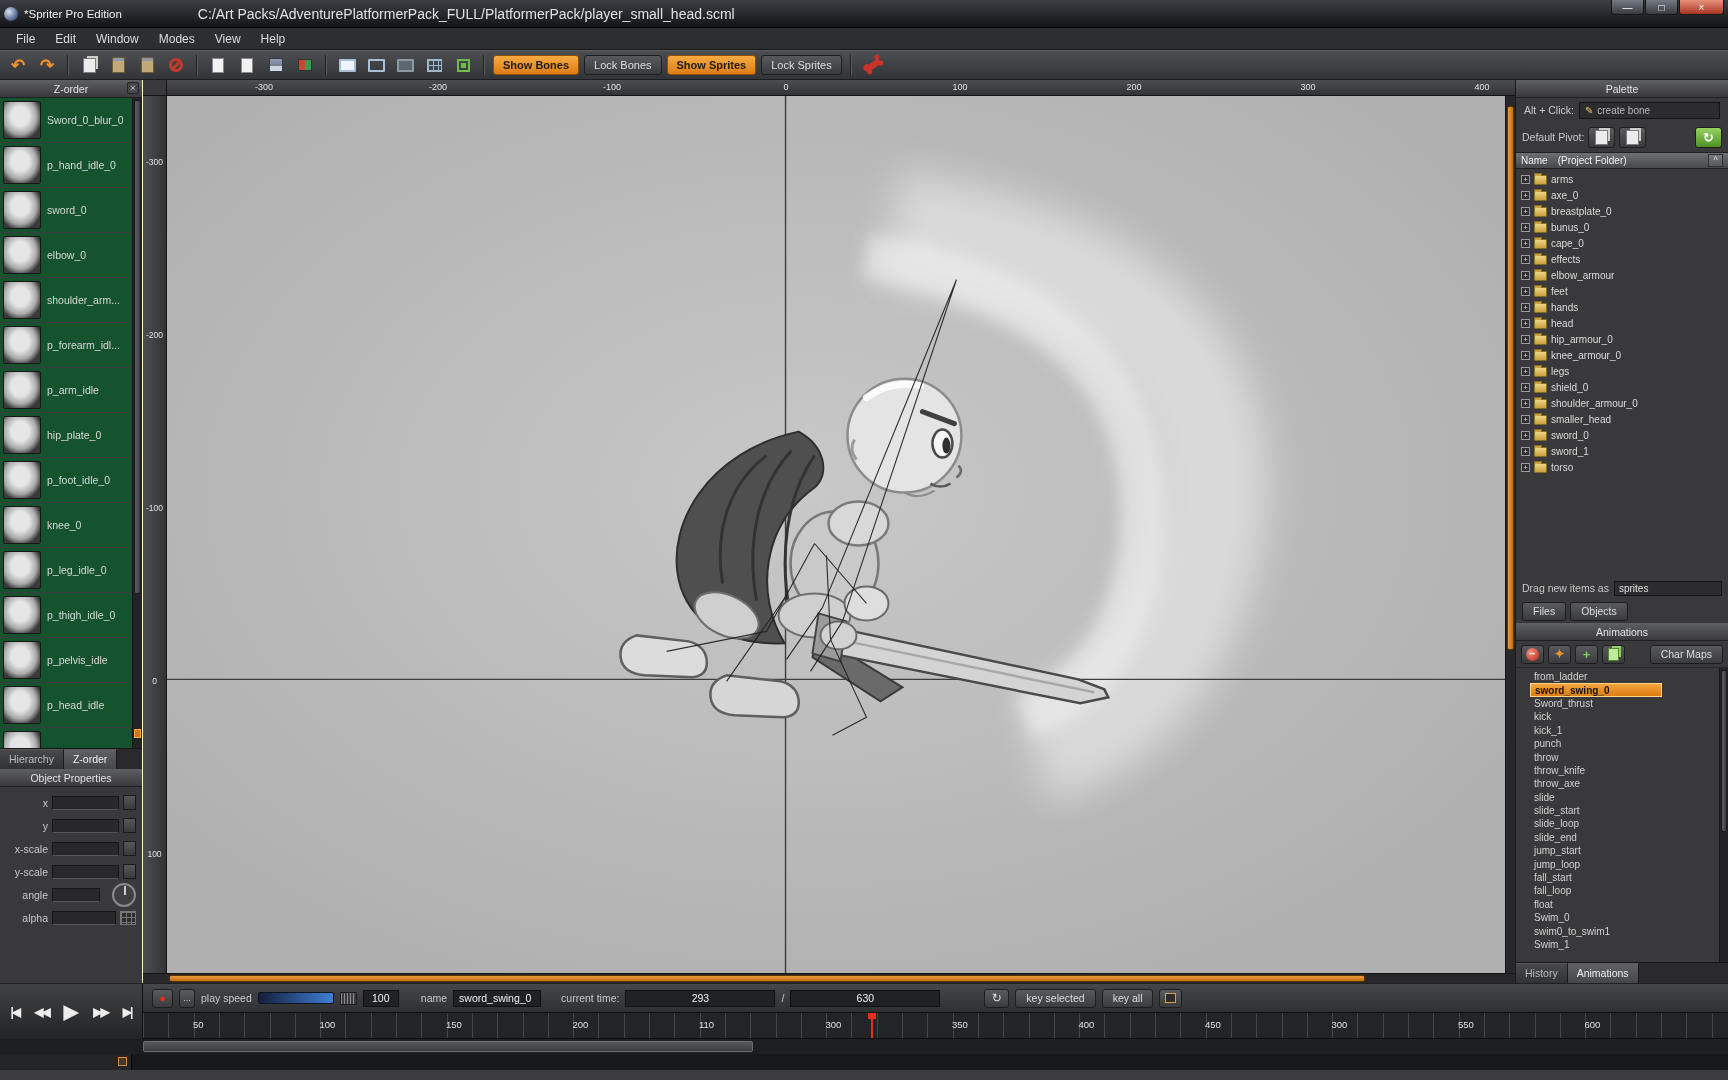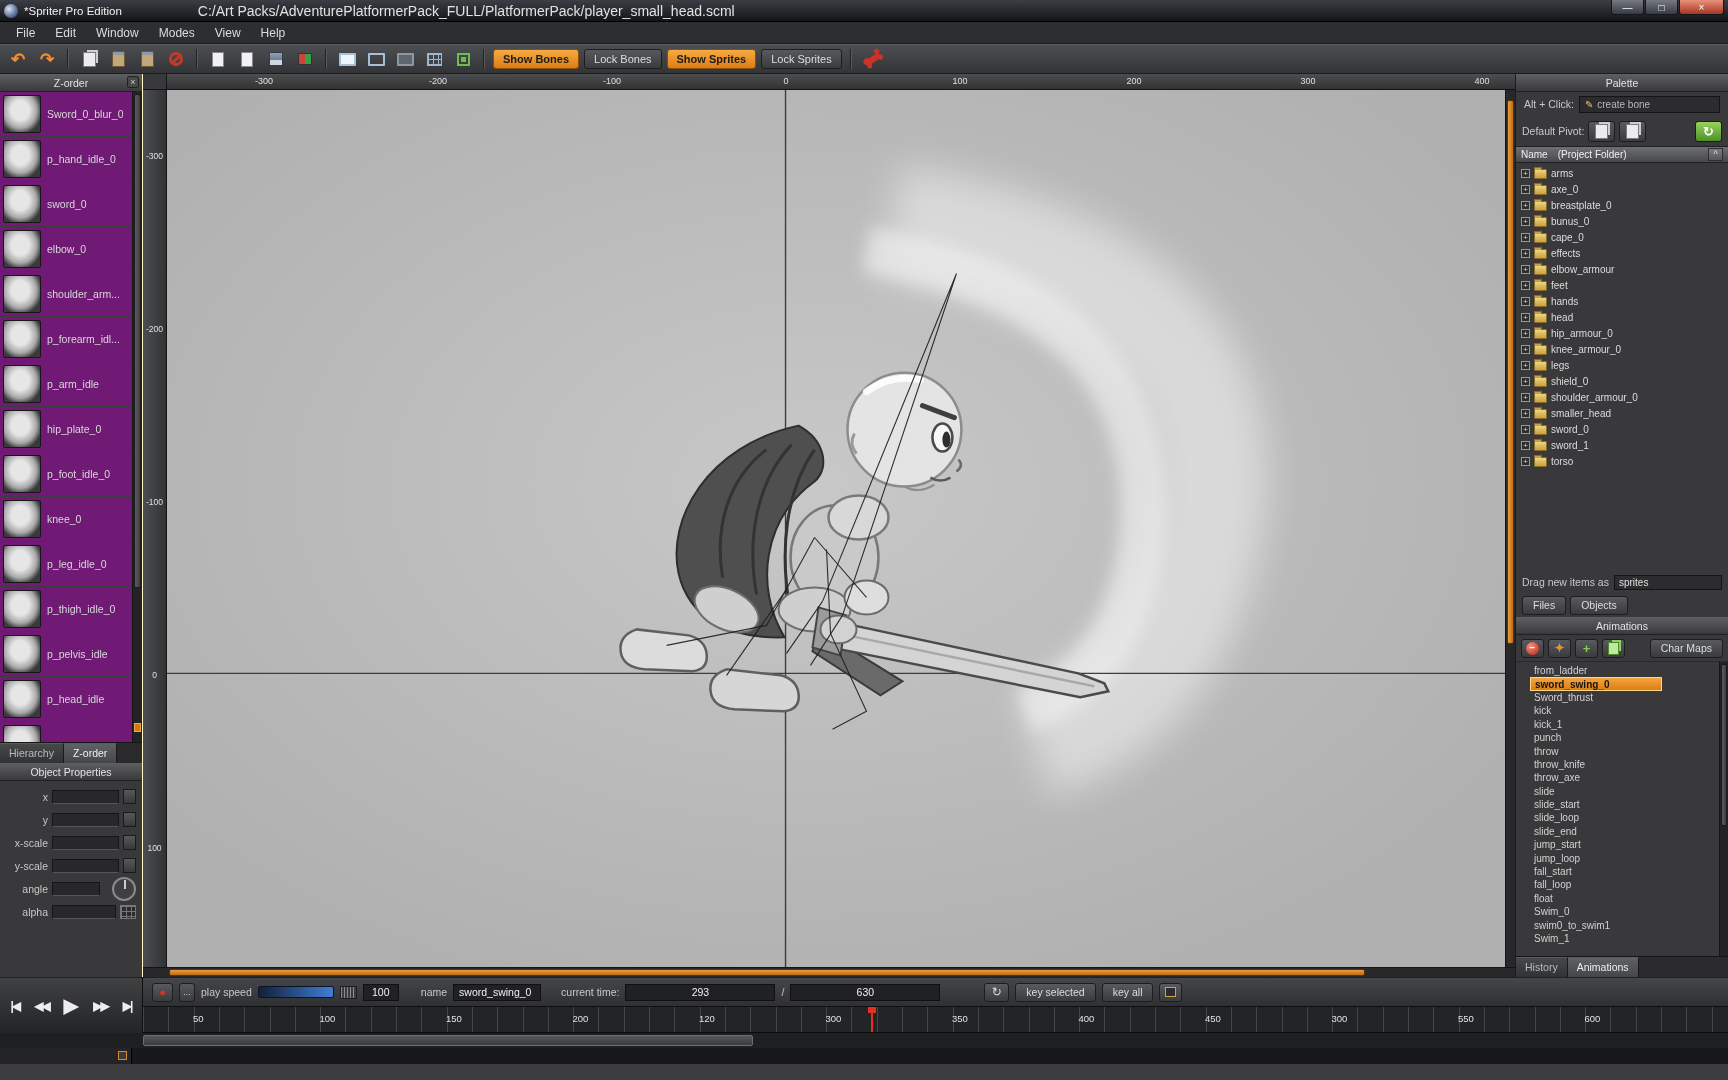--- a/index.html
+++ b/index.html
@@ -1,20 +1,20 @@
 <!DOCTYPE html>
 <html><head>
 <meta charset="utf-8">
 <style>
   *{margin:0;padding:0;box-sizing:border-box;font-family:"Liberation Sans",sans-serif;}
   html,body{width:1728px;height:1080px;overflow:hidden;background:#000;}
   .app{position:relative;width:1728px;height:1080px;background:#3c3c3e;color:#ddd;font-size:11px;display:flex;flex-direction:column;}
 
   
-  .titlebar{height:22px;background:linear-gradient(#3b3e44,#141519);display:flex;align-items:center;padding:0 0 0 4px;border-bottom:1px solid #000;}
+  .titlebar{height:28px;background:linear-gradient(#3b3e44,#141519);display:flex;align-items:center;padding:0 0 0 4px;border-bottom:1px solid #000;}
   .app-icon{width:14px;height:14px;border-radius:50%;background:radial-gradient(circle at 35% 35%,#d9e2ef,#5b6f9a 60%,#253354);margin-right:6px;flex:none;}
   .tb-title{color:#f0f0f0;font-size:11.5px;margin-right:46px;white-space:nowrap;}
   .tb-path{color:#e2e2e2;font-size:14px;flex:1;white-space:nowrap;overflow:hidden;padding-left:30px;}
   .win-btns{display:flex;gap:1px;margin-left:auto;align-self:flex-start;padding-right:4px;}
   .win-btn{width:33px;height:15px;display:flex;align-items:center;justify-content:center;font-size:10px;color:#fff;background:linear-gradient(#757a82,#383b40);border:1px solid #15161a;border-top:none;border-radius:0 0 3px 3px;}
   .win-btn.close{width:45px;background:linear-gradient(#e8927c,#a83421);}
 
   
   .menubar{height:22px;background:#2d2e31;display:flex;align-items:center;padding:0 6px;border-bottom:1px solid #1a1a1c;}
   .menu-item{padding:0 10px;line-height:22px;font-size:12px;color:#ddd;}
@@ -46,21 +46,21 @@
   .main{flex:none;height:903px;display:flex;min-height:0;}
 
   
   .panel-header{height:18px;background:linear-gradient(#5e5f62,#3a3a3c);border-bottom:1px solid #202022;display:flex;align-items:center;justify-content:center;font-size:10.5px;color:#e2e2e2;position:relative;flex:none;}
   .close-x{position:absolute;right:3px;top:2px;width:12px;height:12px;font-size:9px;display:flex;align-items:center;justify-content:center;background:#47484a;border:1px solid #222;color:#ccc;border-radius:2px;}
   .lbl{font-size:10.5px;color:#c8c8c8;white-space:nowrap;}
   .btn{height:19px;padding:0 10px;background:linear-gradient(#595a5d,#3a3b3e);border:1px solid #1d1d1f;border-radius:3px;color:#ddd;font-size:10.5px;display:flex;align-items:center;flex:none;}
 
   
   .left-panel{width:143px;display:flex;flex-direction:column;background:#39393b;border-right:1px solid #fef9c3;flex:none;}
-  .z-list{flex:1;overflow:hidden;background:#701a75;position:relative;padding-right:10px;}
+  .z-list{flex:1;overflow:hidden;background:#14532d;position:relative;padding-right:10px;}
   .z-item{height:45px;display:flex;align-items:center;gap:6px;padding:0 3px;border-bottom:1px solid #3c3c3e;}
   .thumb{width:38px;height:38px;background:radial-gradient(ellipse at 45% 40%,#e6e6e6 0 32%,#a8a8a8 58%,#39393b 78%);border:1px solid #17171a;border-radius:2px;flex:none;}
   .z-label{font-size:10.5px;color:#d8d8d8;white-space:nowrap;overflow:hidden;}
   .z-scroll{position:absolute;right:0;top:0;bottom:0;width:10px;background:#232325;border-left:1px solid #151517;}
   .z-scroll-thumb{position:absolute;top:2px;left:1px;right:1px;height:76%;background:linear-gradient(90deg,#5d5d5f,#3f3f41);border:1px solid #1a1a1c;border-radius:2px;}
   .z-scroll-mark{position:absolute;left:1px;right:1px;bottom:10px;height:9px;background:#d07818;border:1px solid #f5a848;}
   .panel-tabs{height:21px;display:flex;background:#2a2a2c;border-top:1px solid #161618;flex:none;}
   .ptab{padding:0 9px;line-height:19px;font-size:10.5px;color:#bbb;background:linear-gradient(#47484a,#313234);border-right:1px solid #1a1a1c;border-top:1px solid #5b5b5d;}
   .ptab.active{background:linear-gradient(#606164,#454648);color:#eee;}
   .props{height:196px;display:flex;flex-direction:column;background:#39393b;padding-top:4px;flex:none;}
@@ -763,21 +763,21 @@
   </div>
 
   <div class="ruler-row">
     <div class="tl-ticks"></div>
     <div class="tl-labels">
 
     <div class="tl-slot">50</div>
         <div class="tl-slot">100</div>
         <div class="tl-slot">150</div>
         <div class="tl-slot">200</div>
-        <div class="tl-slot">120</div>
+        <div class="tl-slot">110</div>
         <div class="tl-slot">300</div>
         <div class="tl-slot">350</div>
         <div class="tl-slot">400</div>
         <div class="tl-slot">450</div>
         <div class="tl-slot">300</div>
         <div class="tl-slot">550</div>
         <div class="tl-slot">600</div>
       </div>
     <div class="playhead"></div>
   </div>

